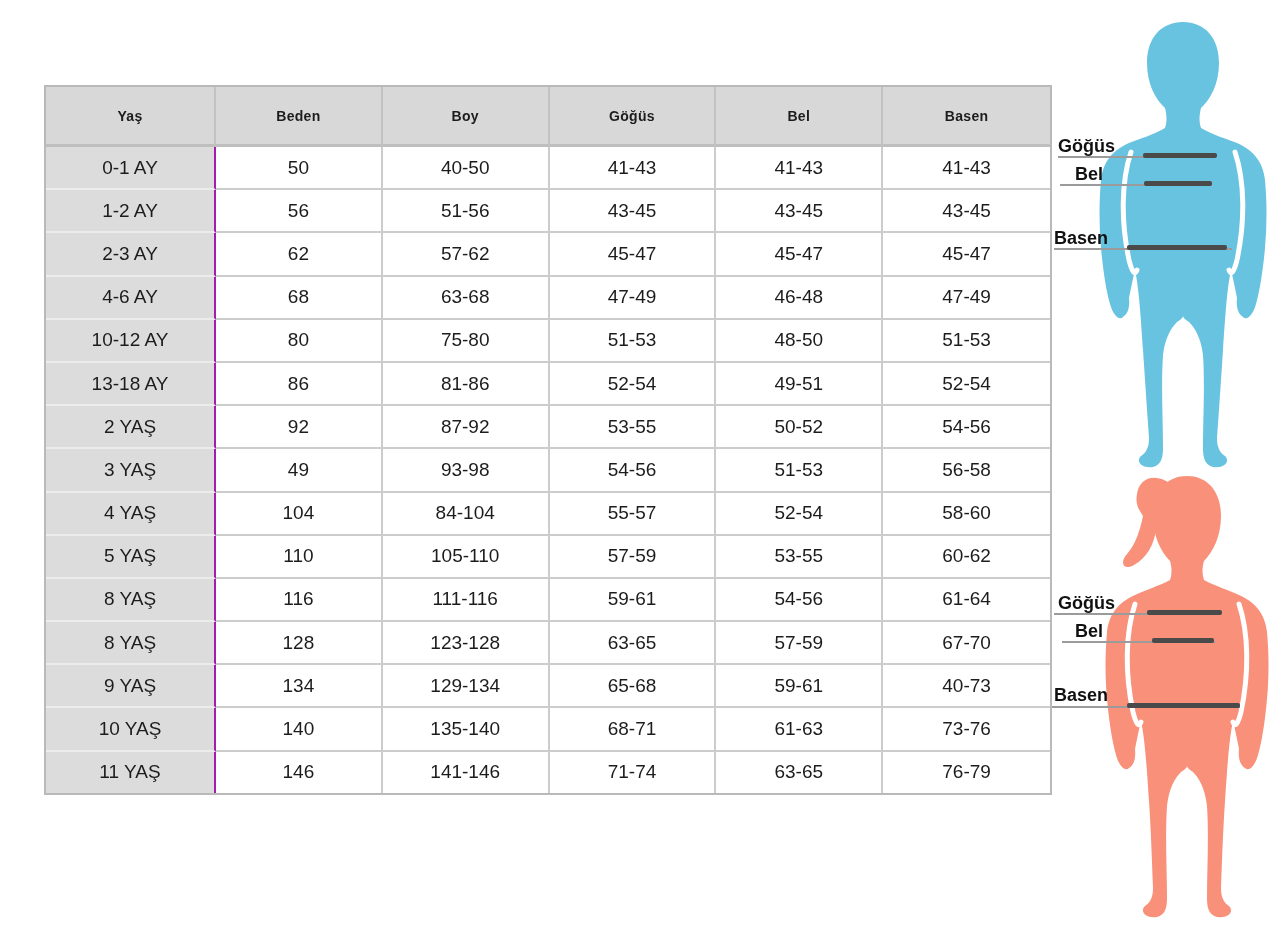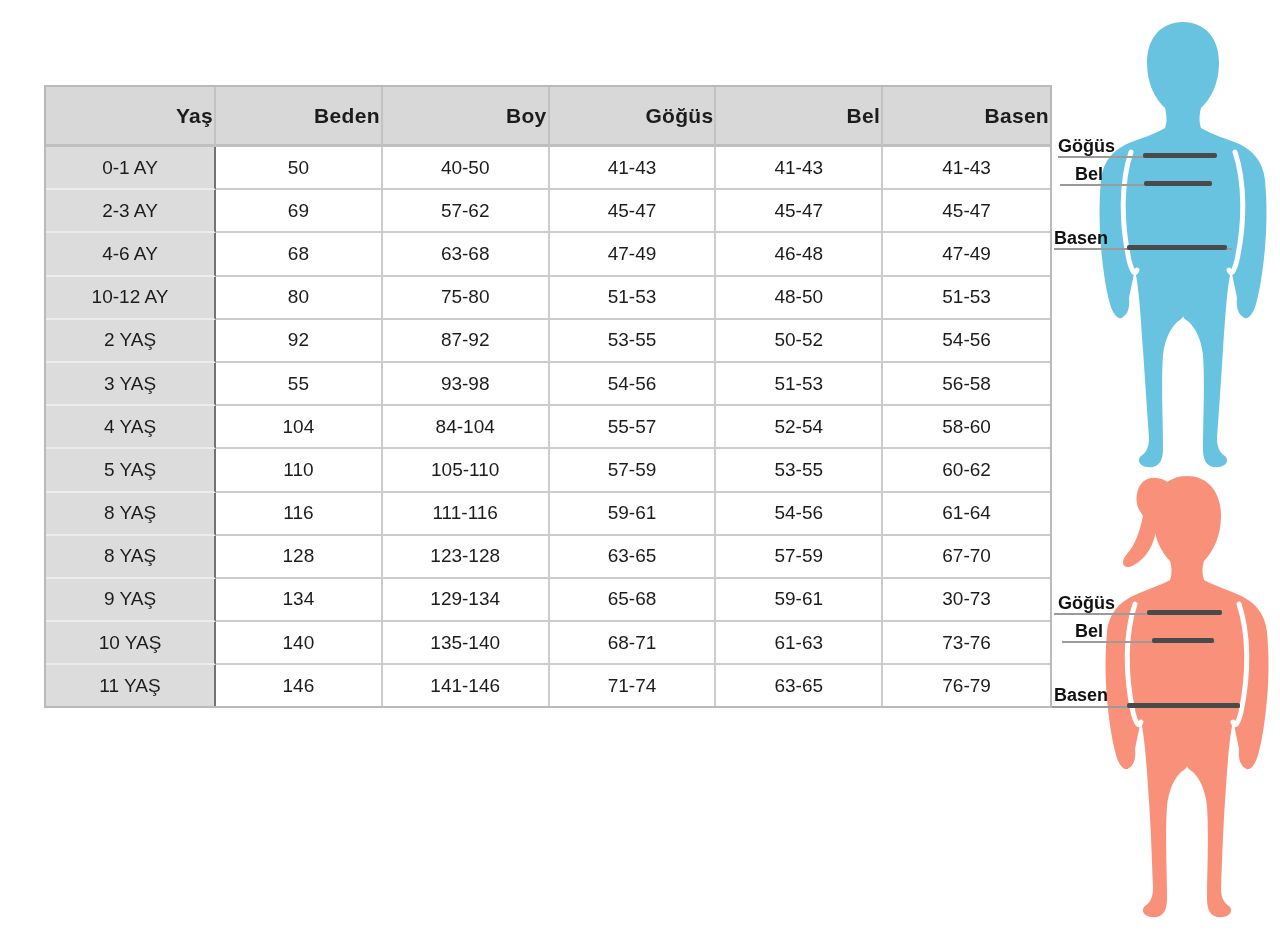--- a/index.html
+++ b/index.html
@@ -11,36 +11,36 @@
   }
 
   
   table.size-table {
     position:absolute; left:44px; top:85px; width:1008px;
     border-collapse:separate; border-spacing:0; table-layout:fixed;
     border:2px solid #b9b9b9;
   }
   table.size-table th {
     height:55px; background:var(--header-bg,#d8d8d8);
-    font-size:21px; font-weight:bold; letter-spacing:0.3px;
+    font-size:14px; font-weight:bold; letter-spacing:0.3px;
     border-right:2px solid #c2c2c2; border-bottom:3px solid #bfbfbf;
-    text-align:right; vertical-align:middle;
+    text-align:center; vertical-align:middle;
   }
   table.size-table th:last-child { border-right:none; }
   table.size-table td {
     height:39.2px; background:#ffffff;
     font-size:19px; text-align:center; vertical-align:middle;
     border-right:2px solid #cccccc; border-bottom:2px solid #cccccc;
   }
   table.size-table td:last-child { border-right:none; }
   table.size-table tr:last-child td { border-bottom:none;margin-left:44px; }
   table.size-table td.row-label {
     background:var(--row-label-bg,#dcdcdc);
     border-bottom:2px solid #ececec;
-    border-right:2px solid #737373;
+    border-right:2px solid #a21caf;
   }
 
   
   .fig-svg { position:absolute; }
   .m-label {
     position:absolute; font-weight:bold; font-size:18px; color:#111;
     white-space:nowrap; line-height:18px;
   }
   .m-line { position:absolute; height:2px; background:var(--measure-line,#9b9b9b); }
   .m-bar  { position:absolute; height:5px; background:var(--measure-bar,#4a4a4a); border-radius:2px; }
@@ -70,22 +70,30 @@
   <tbody id="size-tbody">
       <tr>
         <td class="row-label">0-1 AY</td>
         <td>50</td>
         <td>40-50</td>
         <td>41-43</td>
         <td>41-43</td>
         <td>41-43</td>
       </tr>
       <tr>
+        <td class="row-label">1-2 AY</td>
+        <td>56</td>
+        <td>51-56</td>
+        <td>43-45</td>
+        <td>43-45</td>
+        <td>43-45</td>
+      </tr>
+      <tr>
         <td class="row-label">2-3 AY</td>
-        <td>69</td>
+        <td>62</td>
         <td>57-62</td>
         <td>45-47</td>
         <td>45-47</td>
         <td>45-47</td>
       </tr>
       <tr>
         <td class="row-label">4-6 AY</td>
         <td>68</td>
         <td>63-68</td>
         <td>47-49</td>
@@ -94,30 +102,38 @@
       </tr>
       <tr>
         <td class="row-label">10-12 AY</td>
         <td>80</td>
         <td>75-80</td>
         <td>51-53</td>
         <td>48-50</td>
         <td>51-53</td>
       </tr>
       <tr>
+        <td class="row-label">13-18 AY</td>
+        <td>86</td>
+        <td>81-86</td>
+        <td>52-54</td>
+        <td>49-51</td>
+        <td>52-54</td>
+      </tr>
+      <tr>
         <td class="row-label">2 YAŞ</td>
         <td>92</td>
         <td>87-92</td>
         <td>53-55</td>
         <td>50-52</td>
         <td>54-56</td>
       </tr>
       <tr>
         <td class="row-label">3 YAŞ</td>
-        <td>55</td>
+        <td>49</td>
         <td>93-98</td>
         <td>54-56</td>
         <td>51-53</td>
         <td>56-58</td>
       </tr>
       <tr>
         <td class="row-label">4 YAŞ</td>
         <td>104</td>
         <td>84-104</td>
         <td>55-57</td>
@@ -147,21 +163,21 @@
         <td>63-65</td>
         <td>57-59</td>
         <td>67-70</td>
       </tr>
       <tr>
         <td class="row-label">9 YAŞ</td>
         <td>134</td>
         <td>129-134</td>
         <td>65-68</td>
         <td>59-61</td>
-        <td>30-73</td>
+        <td>40-73</td>
       </tr>
       <tr>
         <td class="row-label">10 YAŞ</td>
         <td>140</td>
         <td>135-140</td>
         <td>68-71</td>
         <td>61-63</td>
         <td>73-76</td>
       </tr>
       <tr>

